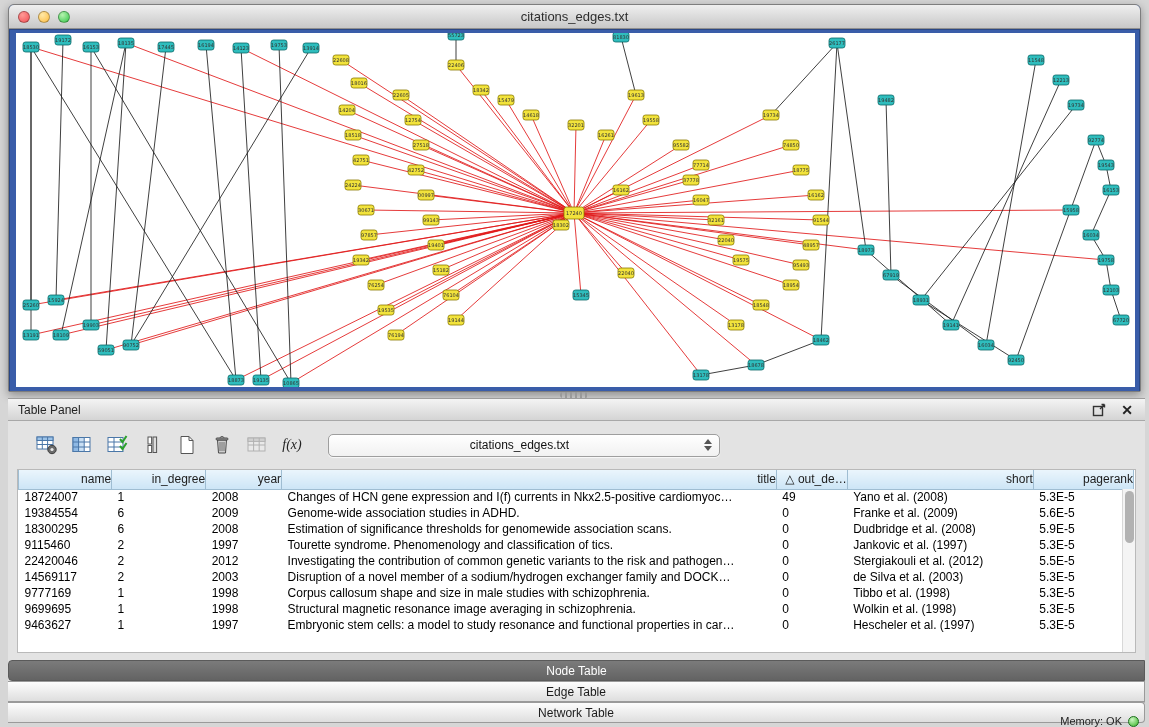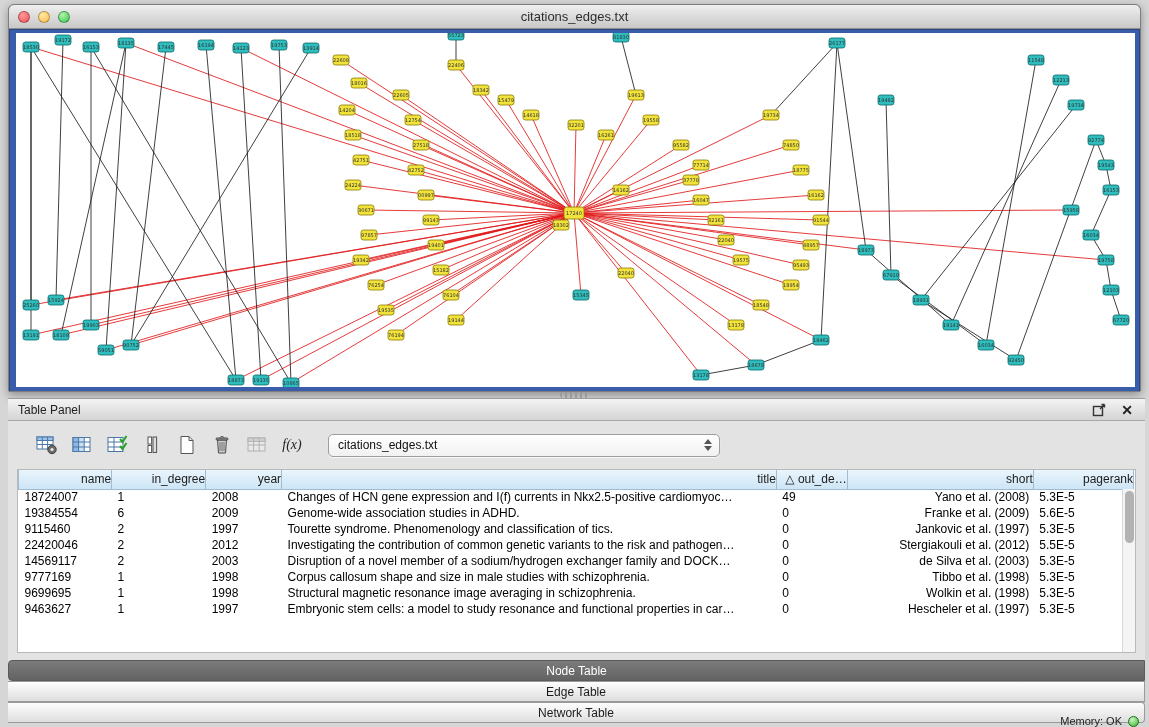--- a/index.html
+++ b/index.html
@@ -35,21 +35,21 @@
   
   .table-panel { position:absolute; left:8px; top:398px; width:1137px; height:305px;
                  background:#e3e3e3; border-top:1px solid #9d9d9d; border-bottom:1px solid #b5b5b5; }
   .panel-header { height:22px; background:linear-gradient(#f4f4f4,#d4d4d4); border-bottom:1px solid #a8a8a8;
                   display:flex; align-items:center; padding:0 10px; }
   .panel-header .ph-title { font-size:12px; color:#222; flex:1; }
   .ph-icons { display:flex; align-items:center; gap:12px; }
   .ph-btn { width:16px; height:16px; display:flex; align-items:center; justify-content:center; cursor:default; }
   .close-x { font-size:14px; font-weight:bold; color:#222; line-height:14px; }
 
-  .toolbar { display:flex; align-items:center; gap:9px; padding:12px 0 8px 26px; }
+  .toolbar { display:flex; align-items:center; gap:9px; padding:12px 0 8px 26px;text-align:center; }
   .tool-btn { width:26px; height:24px; display:flex; align-items:center; justify-content:center; }
   .fx { font-family:"Liberation Serif", serif; font-style:italic; font-size:14px; color:#222; }
   .combo { margin-left:14px; width:392px; height:23px; background:linear-gradient(#ffffff,#f1f1f1);
            border:1px solid #9e9e9e; border-radius:5px; display:flex; align-items:center;
            padding:0 4px 0 9px; box-shadow:0 1px 1px rgba(255,255,255,.8); }
   .combo .combo-text { flex:1; font-size:12px; color:#111; }
   .combo-arrows { display:flex; flex-direction:column; gap:2px; align-items:center; width:14px; }
   .combo-arrows i { display:block; width:0; height:0; border-left:4px solid transparent; border-right:4px solid transparent; }
   .arr-up { border-bottom:5px solid #555; }
   .arr-dn { border-top:5px solid #555; }
@@ -57,21 +57,21 @@
   .table-wrap { margin:4px 9px 0 9px; height:184px; background:#ffffff; border:1px solid #b9b9b9;
                 position:relative; overflow:hidden; }
   table.data { border-collapse:collapse; table-layout:fixed; width:1116px; }
   table.data th {
     height:19px; font-weight:normal; font-size:12px; color:#1c1c1c; text-align:right;
     background:linear-gradient(#eaf5fc,#cde5f6); border:1px solid #9fbdd2; border-top:none;
     overflow:hidden; white-space:nowrap;
   }
   table.data td { height:16px; font-size:12px; color:#000; padding:0 4px 0 6px;
                   overflow:hidden; white-space:nowrap; text-overflow:clip; }
-  td.c5 { text-align:right; }
+  td.c5 { text-align:left; }
   .w0{width:92px}.w1{width:93px}.w2{width:75px}.w3{width:489px}.w4{width:70px}.w5{width:184px}.w6{width:99px}
   .vscroll { position:absolute; right:0; top:19px; bottom:0; width:13px; background:#f4f4f4; border-left:1px solid #d8d8d8; }
   .vthumb { position:absolute; left:2px; top:2px; width:9px; height:52px; border-radius:5px; background:#b2b2b2; }
 
   .tab-bar { display:flex; justify-content:center; margin-top:7px;flex-direction:column; }
   .tab { height:21px; padding:0 13px; font-size:12px; border:1px solid #9a9a9a; border-left:none;
          background:linear-gradient(#fdfdfd,#dedede); color:#1b1b1b; cursor:default;
          font-family:"Liberation Sans", sans-serif; }
   .tab:first-child { border-left:1px solid #9a9a9a; border-radius:4px 0 0 4px; }
   .tab:last-child { border-radius:0 4px 4px 0; }
@@ -708,20 +708,29 @@
           <tr>
             <td class="c0 w0">19384554</td>
             <td class="c1 w1">6</td>
             <td class="c2 w2">2009</td>
             <td class="c3 w3">Genome-wide association studies in ADHD.</td>
             <td class="c4 w4">0</td>
             <td class="c5 w5">Franke et al. (2009)</td>
             <td class="c6 w6">5.6E-5</td>
           </tr>
           <tr>
+            <td class="c0 w0">18300295</td>
+            <td class="c1 w1">6</td>
+            <td class="c2 w2">2008</td>
+            <td class="c3 w3">Estimation of significance thresholds for genomewide association scans.</td>
+            <td class="c4 w4">0</td>
+            <td class="c5 w5">Dudbridge et al. (2008)</td>
+            <td class="c6 w6">5.9E-5</td>
+          </tr>
+          <tr>
             <td class="c0 w0">9115460</td>
             <td class="c1 w1">2</td>
             <td class="c2 w2">1997</td>
             <td class="c3 w3">Tourette syndrome. Phenomenology and classification of tics.</td>
             <td class="c4 w4">0</td>
             <td class="c5 w5">Jankovic et al. (1997)</td>
             <td class="c6 w6">5.3E-5</td>
           </tr>
           <tr>
             <td class="c0 w0">22420046</td>

